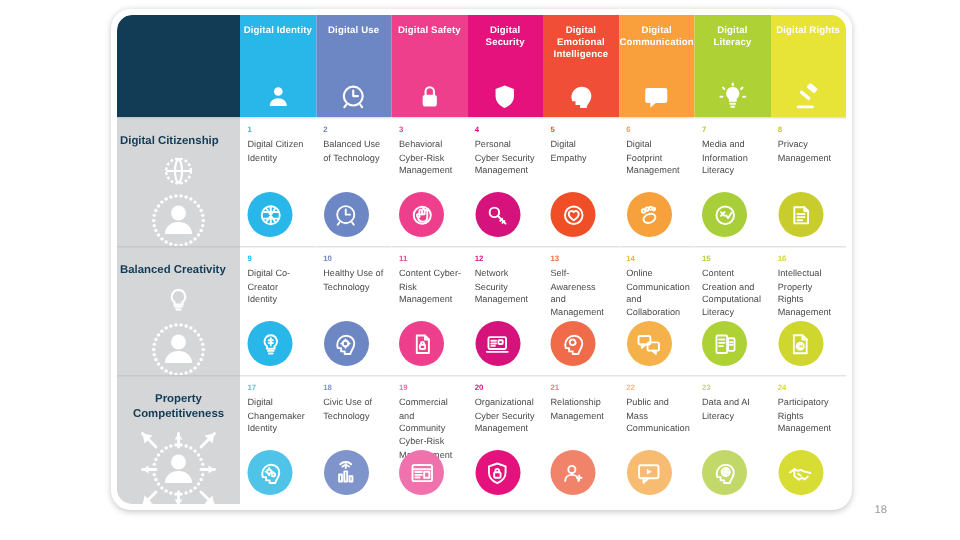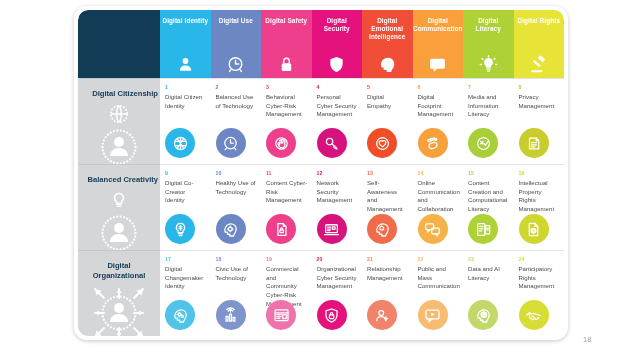--- a/index.html
+++ b/index.html
@@ -65,21 +65,21 @@
     display: flex;
     justify-content: center;
   }
   .colhead .hicon svg { display: block; }
 
   
   .rowlab {
     background: #d5d6d8;
     display: flex;
     flex-direction: column;
-    align-items: flex-end;
+    align-items: flex-start;
     padding-top: 10px;
     position: relative;
   }
   .rowlab .rl {
     color: #123c55;
     font-size: 7.6px;
     font-weight: bold;
     line-height: 1.35;
     text-align: center;
     padding: 0 2px;
@@ -470,21 +470,21 @@
           <div class="circ" style="background: rgb(207, 214, 46);">
             <svg width="19" height="19" viewBox="0 0 24 24" fill="none" stroke="#fff" stroke-width="1.6" stroke-linecap="round" stroke-linejoin="round">
               <path d="M6.6 4.4h7.2l3.6 3.6v11.6H6.6z"></path>
               <path d="M13.8 4.4V8h3.6"></path>
               <circle cx="12" cy="13.6" r="3"></circle>
               <path d="M13.2 12.6a1.6 1.6 0 1 0 0 2.2"></path>
             </svg>
           </div>
         </div>
         <div class="rowlab r3">
-          <div class="rl">Digital Organizational</div>
+          <div class="rl">Property Competitiveness</div>
           <div class="rlicon">
             <div style="position:relative;width:56px;height:56px">
               <svg width="56" height="56" viewBox="0 0 56 56" style="position:absolute;left:0;top:0">
                 <line x1="28" y1="13" x2="28" y2="4" stroke="#ffffff" stroke-width="1.9" stroke-linecap="round"></line>
                 <polygon points="28,4 30.6,8 25.4,8" fill="#ffffff"></polygon>
                 <line x1="43" y1="13" x2="52" y2="4" stroke="#ffffff" stroke-width="1.9" stroke-linecap="round"></line>
                 <polygon points="52,4 50.6,10.6 45.4,5.4" fill="#ffffff"></polygon>
                 <line x1="43" y1="28" x2="52" y2="28" stroke="#ffffff" stroke-width="1.9" stroke-linecap="round"></line>
                 <polygon points="52,28 48,30.6 48,25.4" fill="#ffffff"></polygon>
                 <line x1="43" y1="43" x2="52" y2="52" stroke="#ffffff" stroke-width="1.9" stroke-linecap="round"></line>

